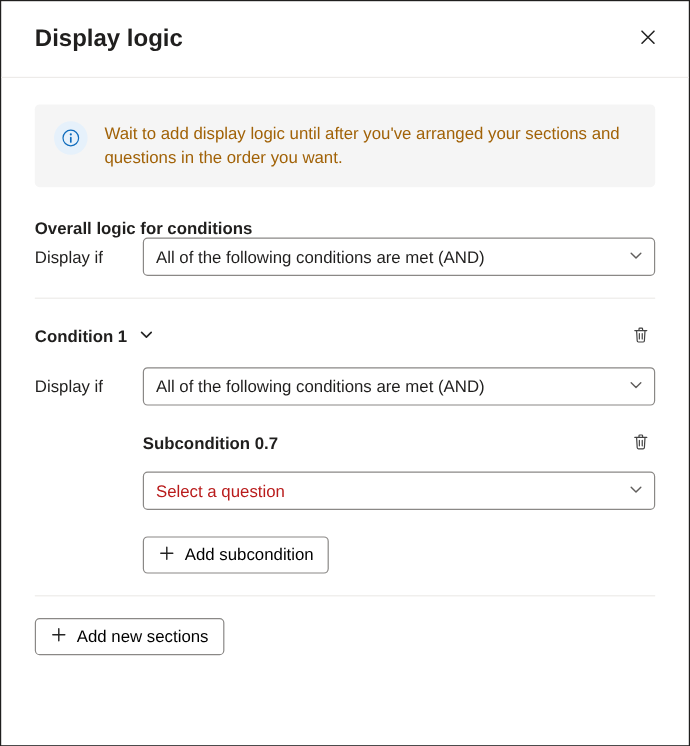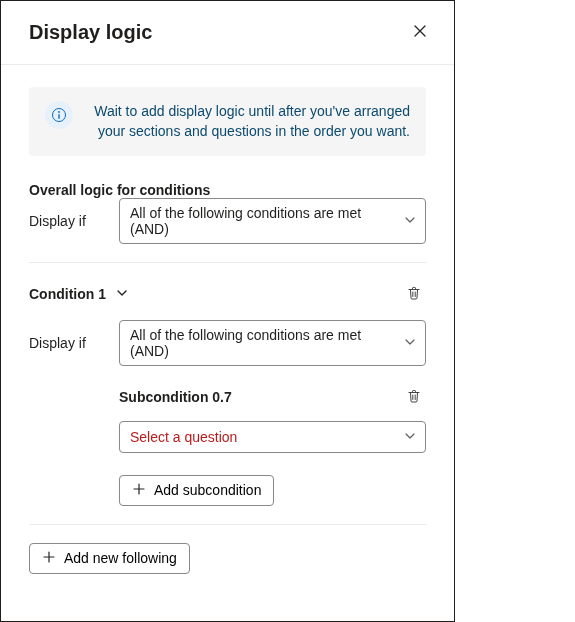--- a/index.html
+++ b/index.html
@@ -4,21 +4,21 @@
 <style>
   * { box-sizing: border-box; }
   html, body { margin: 0; padding: 0; }
   body {
     font-family: "Segoe UI", -apple-system, BlinkMacSystemFont, sans-serif;
     background: #fff;
     color: #201f1e;
     font-size: 14px;
   }
   .panel {
-    width: 455px;
+    width: 575px;
     height: 622px;
     border: 1px solid #201f1e;
     padding: 0;
     overflow: hidden;
   }
   .header {
     display: flex;
     align-items: center;
     padding: 16px 20px 16px 28px;
     border-bottom: 1px solid #edebe9;
@@ -69,22 +69,21 @@
   .info-icon-wrap {
     width: 28px; height: 28px;
     border-radius: 50%;
     background: #e6f1fb;
     display: flex; align-items: center; justify-content: center;
     flex-shrink: 0;
   }
   .info-text {
     font-size: 14px;
     line-height: 1.45;
-    color: #0c4a6e;
-    text-align: right;
+    color: #a16207;
   }
   .section-label {
     font-weight: 700;
     font-size: 14px;
   }
   .row {
     display: flex;
     align-items: center;
     gap: 12px;
     margin-bottom: 8px;
@@ -297,18 +296,18 @@
 
     <hr class="divider">
 
     <div class="add-new-wrap">
       <button class="outline-btn">
         <span>
           <svg width="14" height="14" viewBox="0 0 14 14">
               <path d="M7 2 V12 M2 7 H12" stroke="#242424" stroke-width="1.2" stroke-linecap="round"></path>
             </svg>
         </span>
-        <span>Add new following</span>
+        <span>Add new sections</span>
       </button>
     </div>
 
   </div>
 </div>
 
 </body></html>

